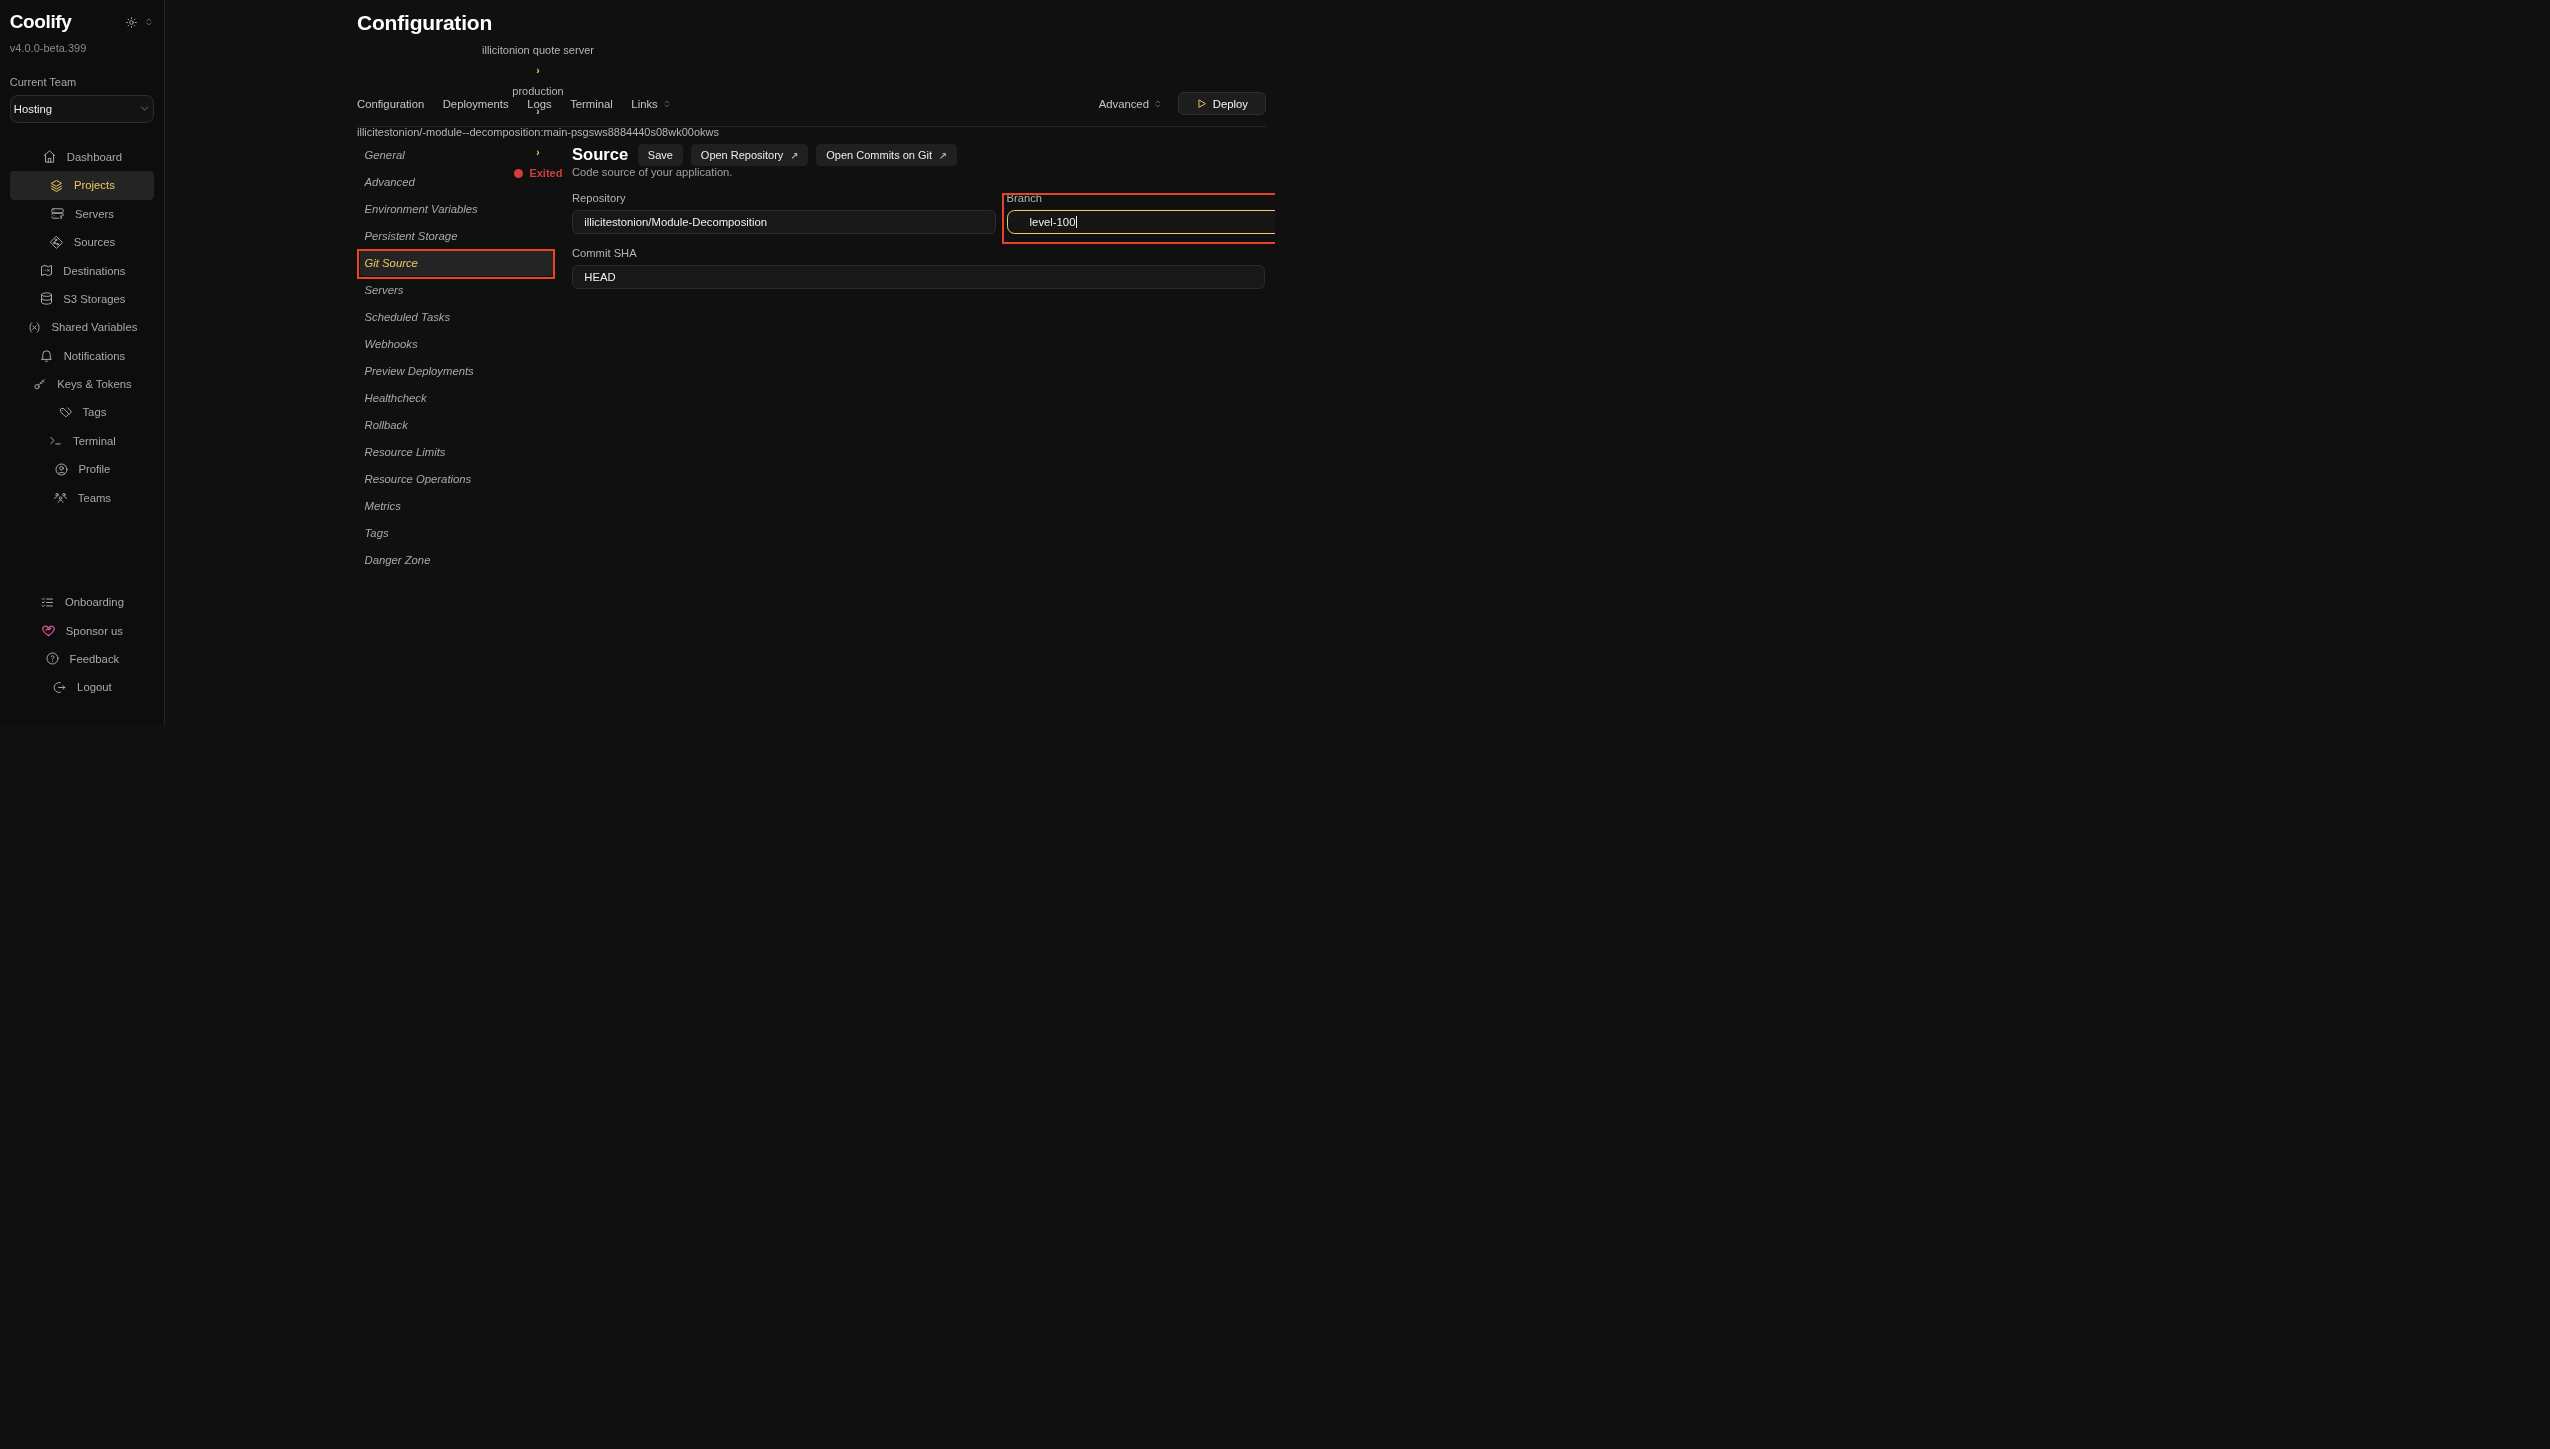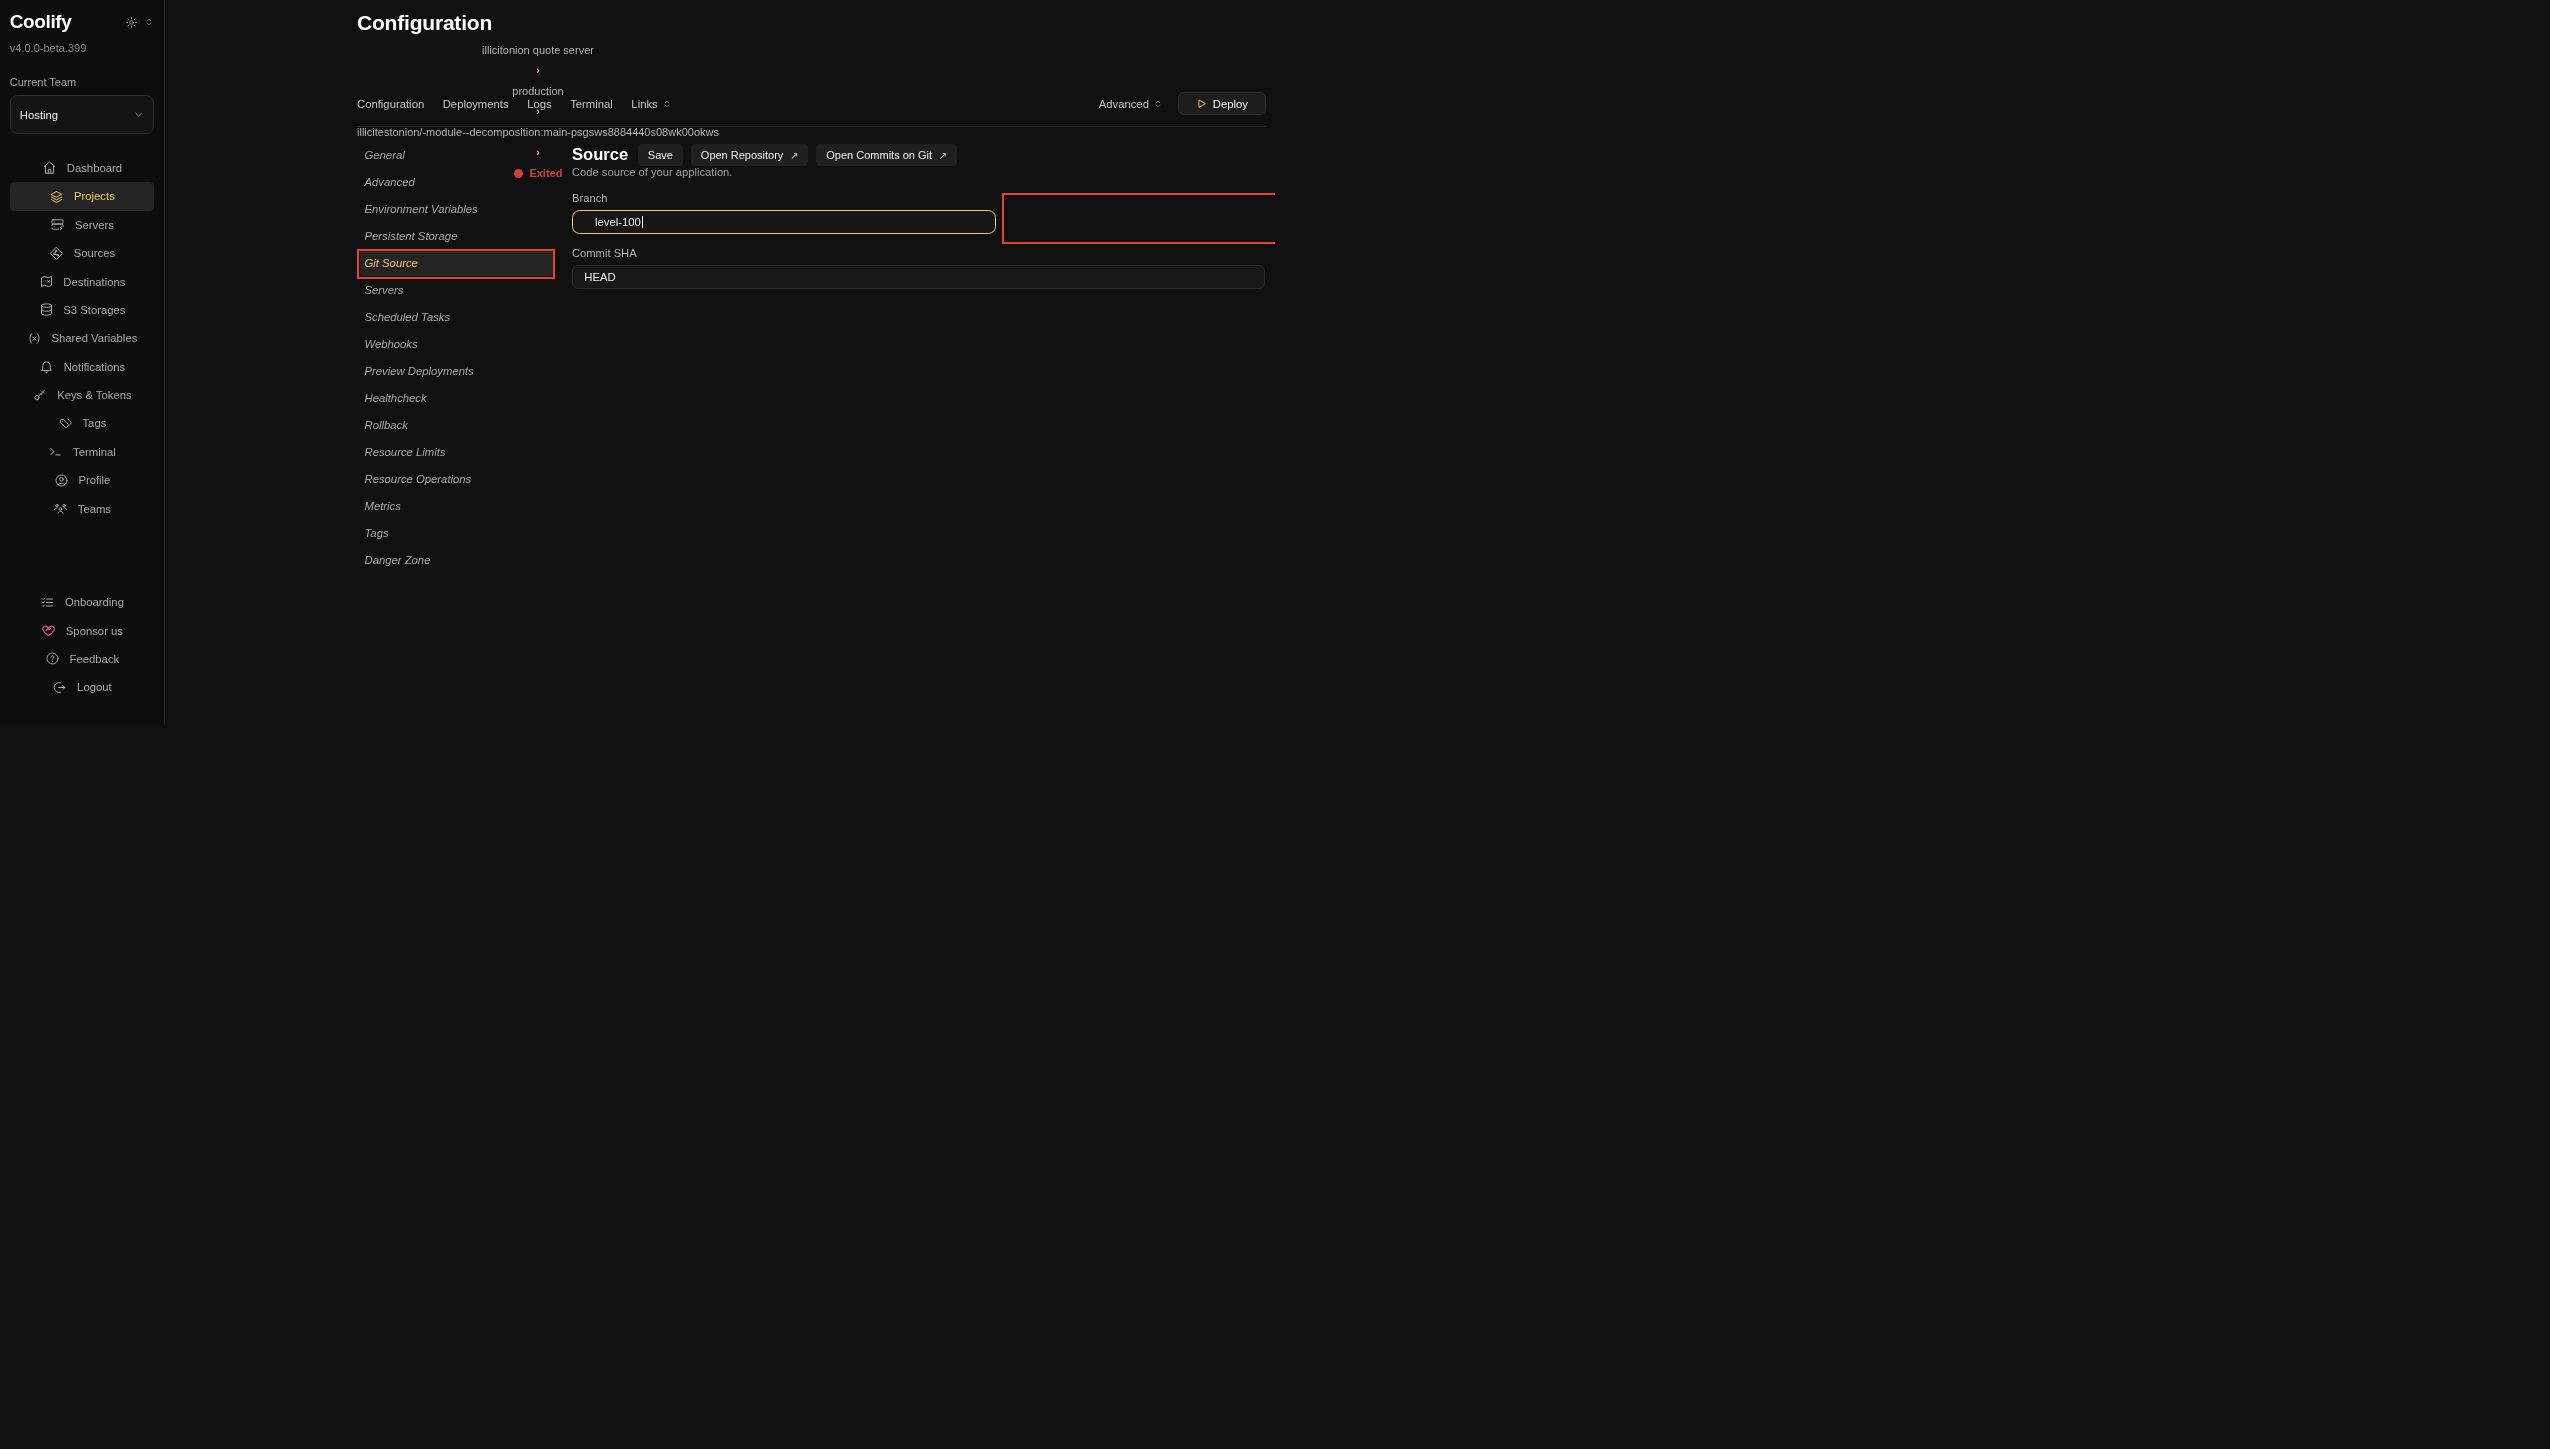--- a/index.html
+++ b/index.html
@@ -16,23 +16,23 @@
     position:absolute; left:0; top:0; bottom:0; width:165px;
     background:#0d0d0d; border-right:0.8px solid #232323;
     padding:0 9.8px;
   }
   .logo-row { display:flex; align-items:flex-start; justify-content:space-between; margin-top:11.3px; }
   .logo { font-size:19px; font-weight:700; color:#ffffff; letter-spacing:-0.4px; }
   .logo-icons { display:flex; align-items:center; gap:6.8px; margin-top:4.5px; }
   .version { font-size:11px; color:#8a8a8a; margin-top:9px; }
   .team-label { margin-top:22px; font-size:11px; color:#a6a6a6; }
   .team-select {
-    margin-top:6.8px; height:39px; background:#141414; border:0.8px solid #2e2e2e;
+    margin-top:6.8px; height:28px; background:#141414; border:0.8px solid #2e2e2e;
     border-radius:7.6px; display:flex; align-items:center; justify-content:space-between;
-    padding:0 9px; cursor:pointer;
+    padding:0 3px; cursor:pointer;
   }
   .team-select .val { font-size:11.3px; color:#ededed; }
   .nav { margin-top:19.7px; display:flex; flex-direction:column; }
   .nav-item {
     height:28.4px; display:flex; align-items:center; gap:9.8px;
     padding:0 6.8px; border-radius:4.5px; color:#a9a9a9; cursor:pointer;justify-content:center;
   }
   .nav-item .lbl { font-size:11.3px; }
   .nav-item.active { background:#242424; color:#eec95f; }
   .nav-item.active .lbl { color:#eec95f; }
@@ -389,20 +389,26 @@
       </button>
       <button class="btn">
         <span>Open Commits on Git</span>
         <span class="arrow">↗</span>
       </button>
     </div>
     <div class="desc">Code source of your application.</div>
 
     <div class="fields">
       <div>
+        <div class="field-label">Repository</div>
+        <div class="input">
+          <span>illicitestonion/Module-Decomposition</span>
+        </div>
+      </div>
+      <div>
         <div class="field-label">Branch</div>
         <div class="input focused">
           <span>level-100</span>
             <span class="caret"></span>
         </div>
       </div>
     </div>
 
     <div class="commit-block">
       <div class="field-label">Commit SHA</div>

